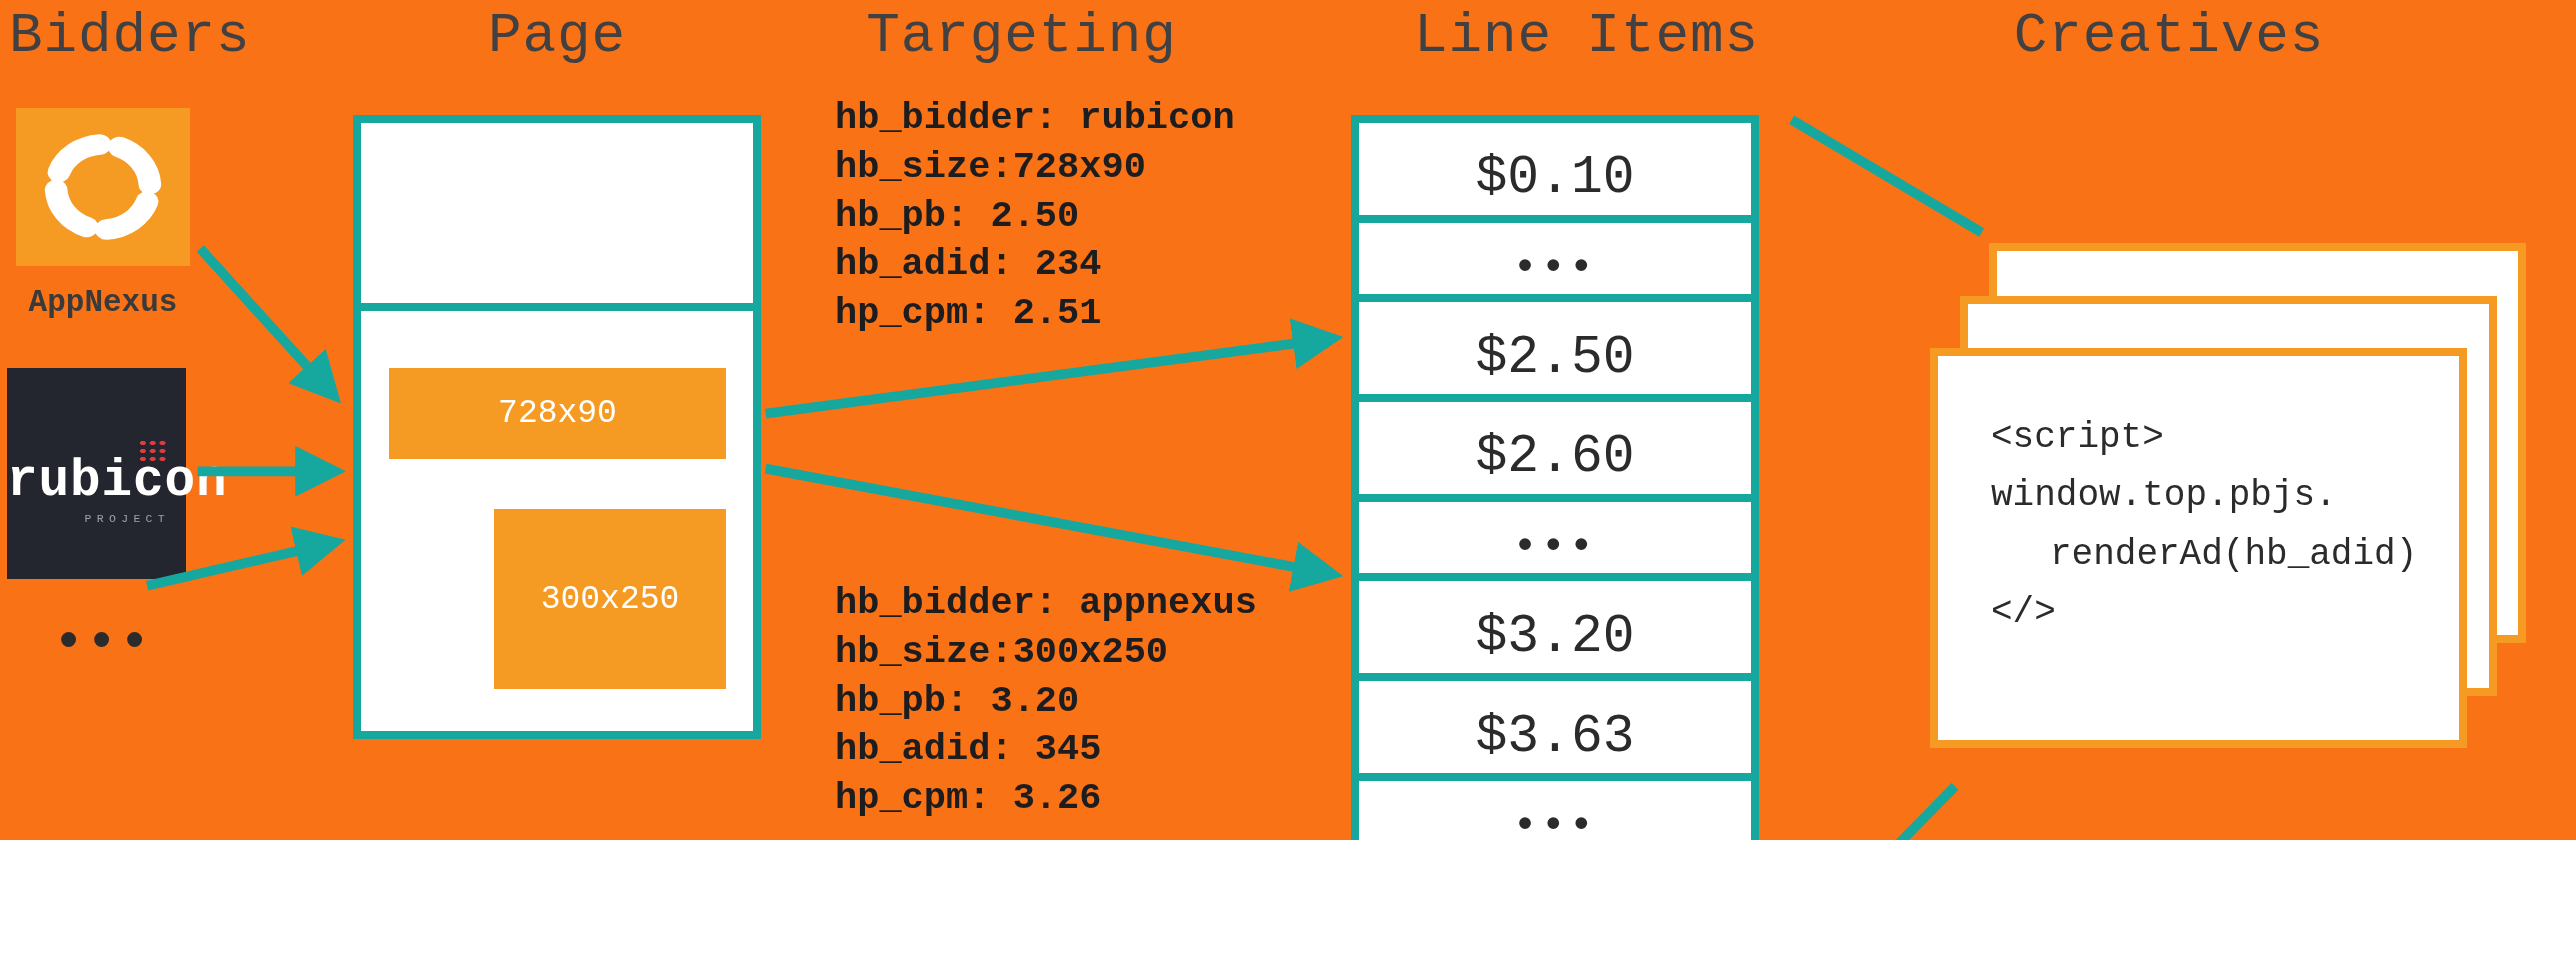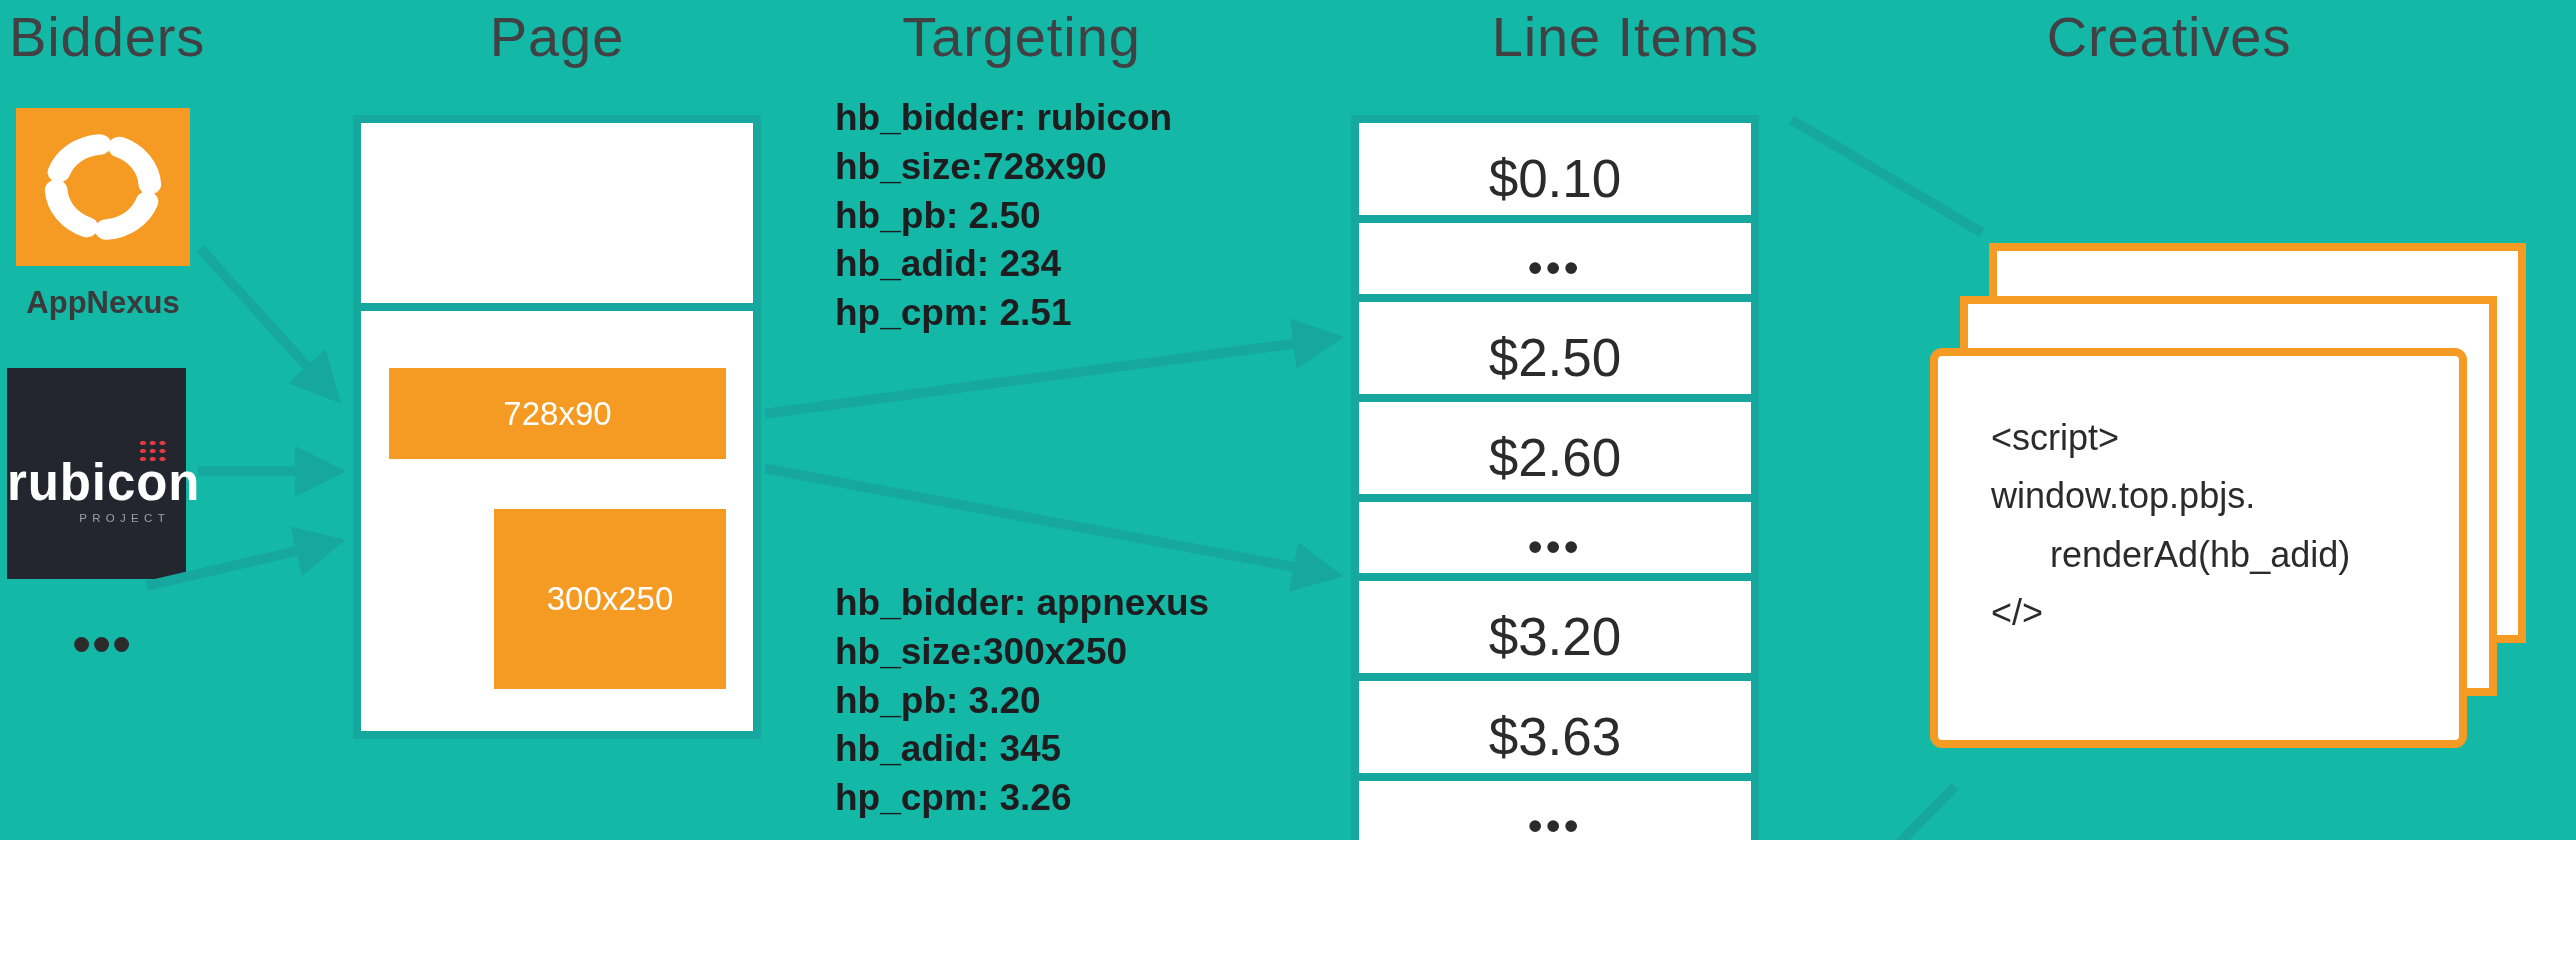--- a/index.html
+++ b/index.html
@@ -4,22 +4,22 @@
 <style>
   :root{
     --teal:#16a79f;
     --orange:#f59b24;
     --dark-text:#2b2b2b;
     --rubicon-bg:#23262e;
     --rubicon-red:#e23b3f;
   }
   *{box-sizing:border-box;}
   body{margin:0;background:#fff;}
-  .canvas{position:relative;width:2576px;height:840px;background:#14b8a6;
-          font-family:Liberation Sans, sans-serif;overflow:hidden;}
+  .canvas{position:relative;width:2576px;height:840px;background:#f97316;
+          font-family:Liberation Mono, monospace;overflow:hidden;}
 
   
   .col-title{position:absolute;top:3.6px;font-size:56px;font-weight:400;color:#414144;letter-spacing:0.9px;}
   #title-bidders{left:9px;}
   #title-page{left:353px;width:408px;text-align:center;}
   #title-targeting{left:844px;width:355px;text-align:center;}
   #title-lineitems{left:1351px;width:408px;text-align:right;}
   #title-creatives{left:1945px;width:448px;text-align:center;}
 
   
@@ -52,21 +52,21 @@
             background:#fff;display:flex;flex-direction:column;}
   .li-row{display:flex;align-items:center;justify-content:center;border-bottom:8px solid var(--teal);color:#2b2b2b;margin-top:19px;}
   .li-row:last-child{border-bottom:none;}
   .li-row.money{flex:1.12;font-size:53px;}
   .li-row.dots{flex:0.8;font-size:41px;font-weight:700;letter-spacing:3.6px;}
 
   
   .card{position:absolute;width:537px;height:400px;background:#fff;border:8px solid var(--orange);}
   .card-b2{left:1989px;top:243px;z-index:1;}
   .card-b1{left:1960px;top:296px;z-index:2;}
-  .card-front{left:1930px;top:348px;z-index:3;border-radius:12px;}
+  .card-front{left:1930px;top:348px;z-index:3;}
   .code{padding:53px 14px 0 53px;font-size:36px;color:#2b2b2b;line-height:1.62;}
   .code .indent{padding-left:59px;}
 
   
   .overlay{position:absolute;left:0;top:0;width:2576px;height:963px;z-index:6;pointer-events:none;}
   .overlay line{stroke:var(--teal);stroke-width:11;}
   .arrowhead{fill:var(--teal);}
 </style>
 </head>
 <body>

